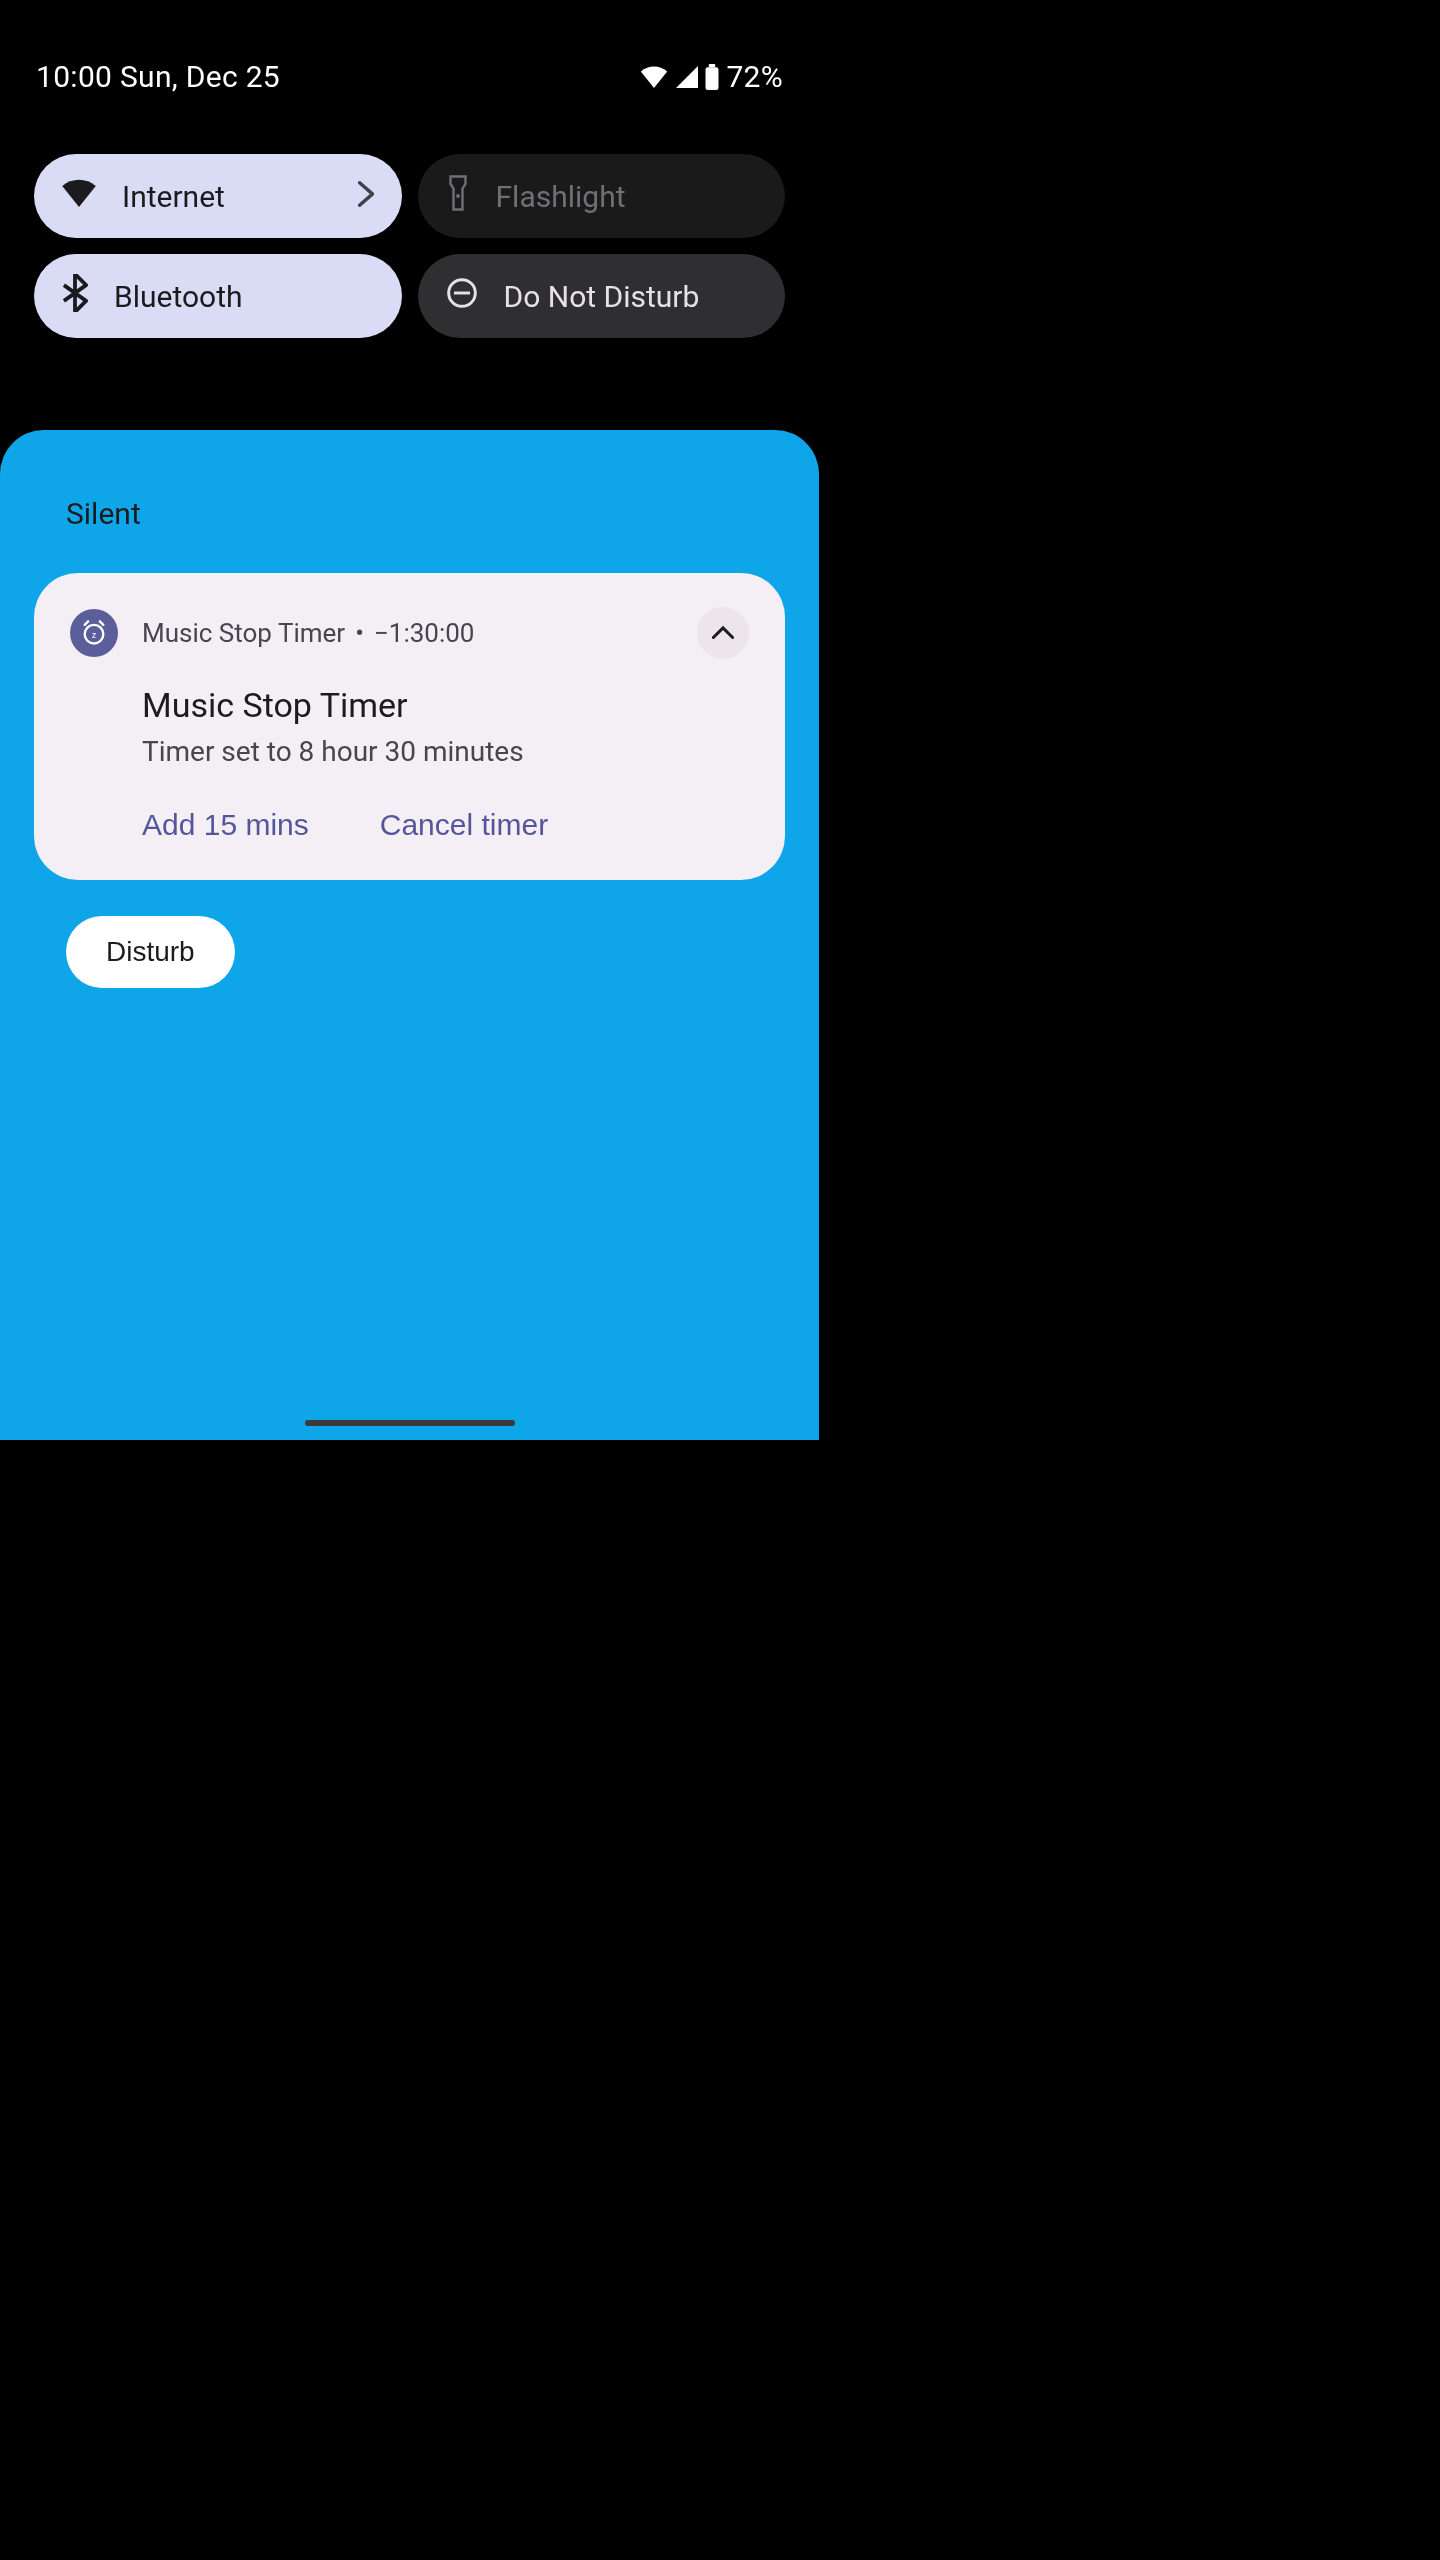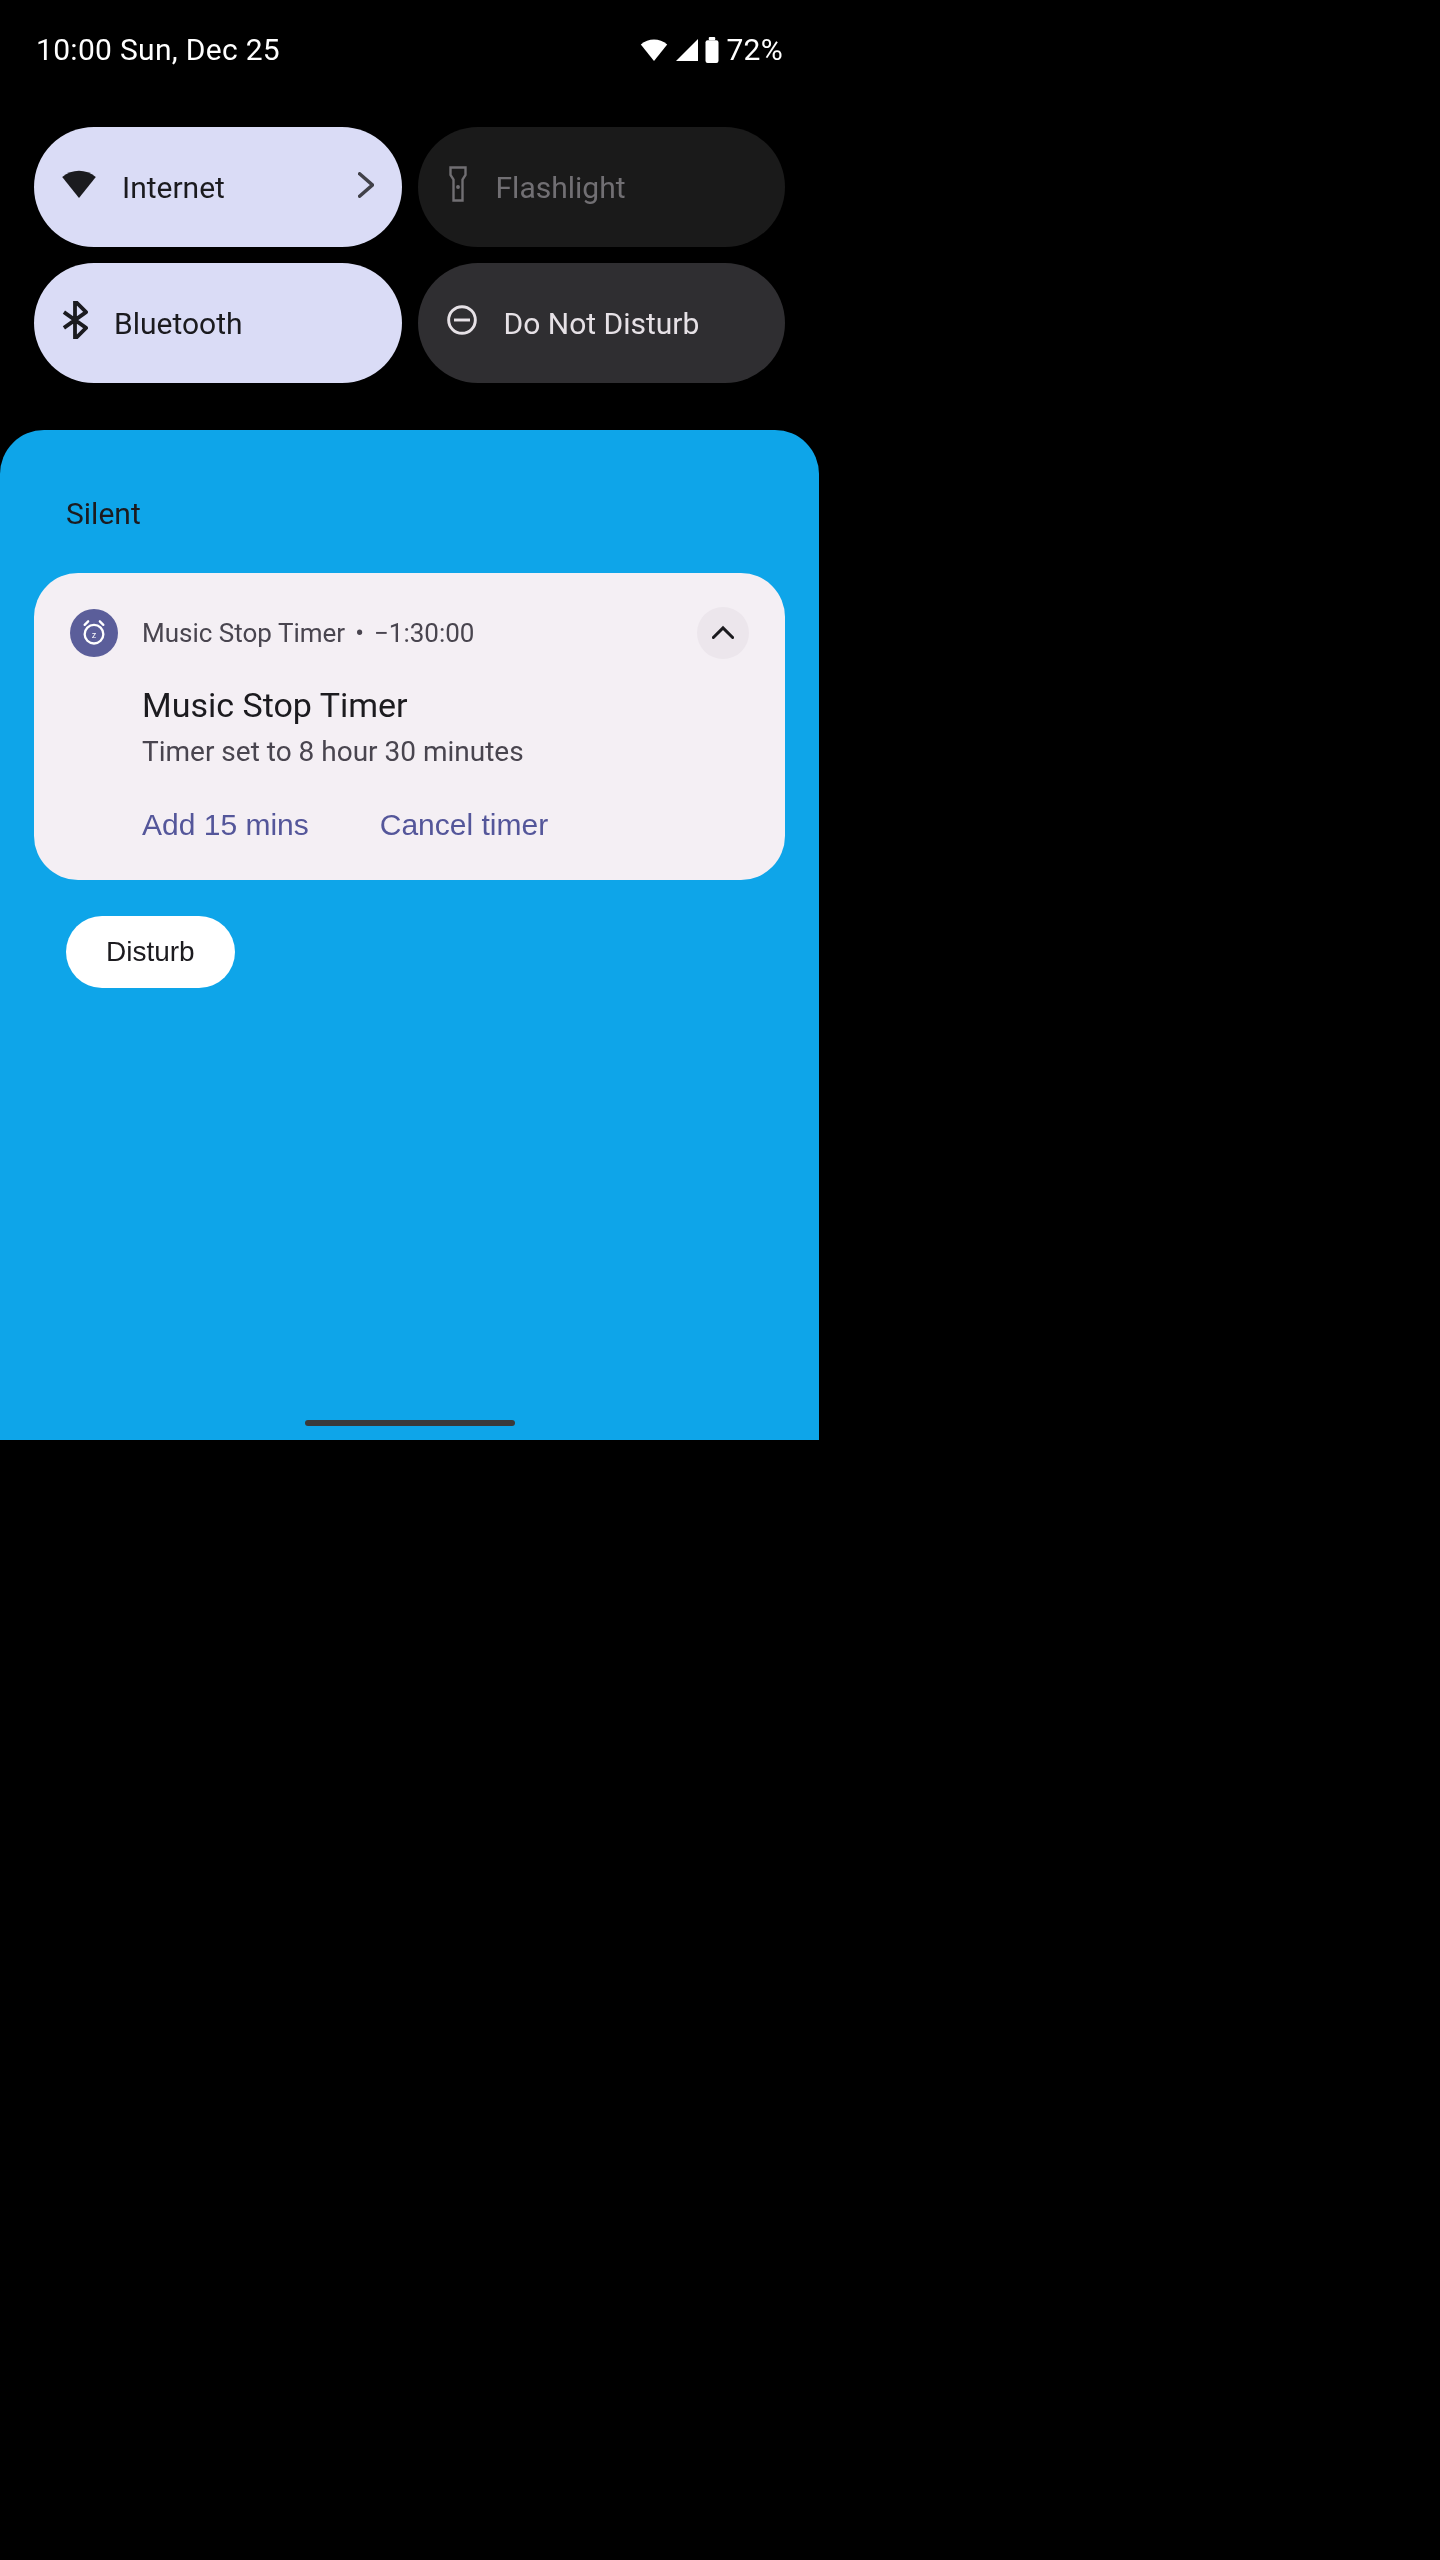--- a/index.html
+++ b/index.html
@@ -2,29 +2,29 @@
 <html><head>
 <meta charset="utf-8">
 <style>
   * { margin: 0; padding: 0; box-sizing: border-box; }
   html, body { width: 819px; height: 1440px; font-family: Roboto, "Segoe UI", Arial, sans-serif; }
   body { background: #000; overflow: hidden; position: relative; }
 
   
   .status-bar {
     display: flex; justify-content: space-between; align-items: center;
-    padding: 32px 36px 0 36px; color: #fff; font-size: 30px; letter-spacing: 0.3px;
+    padding: 32px 36px 0 36px; color: #fff; font-size: 30px; letter-spacing: 0.3px; margin-top: 27px;
   }
   .status-right { display: flex; align-items: center; gap: 6px; }
   .status-right svg { display: block; }
 
   
   .tiles { display: grid; grid-template-columns: 1fr 1fr; gap: 16px; padding: 60px 34px 0 34px; }
   .tile {
-    height: 120px; border-radius: 60px; display: flex; align-items: center;
+    height: 84px; border-radius: 60px; display: flex; align-items: center;
     padding: 0 28px; gap: 26px; font-size: 30px;
   }
   .tile.on { background: #dadcf6; color: #1b1b1f; }
   .tile.off-dim { background: #1a1a1a; color: #716f73; }
   .tile.off { background: #2f2e31; color: #e6e1e6; }
   .tile .label { flex: 1; }
   .tile .chev { opacity: 0.8; }
 
   
   .shade {

